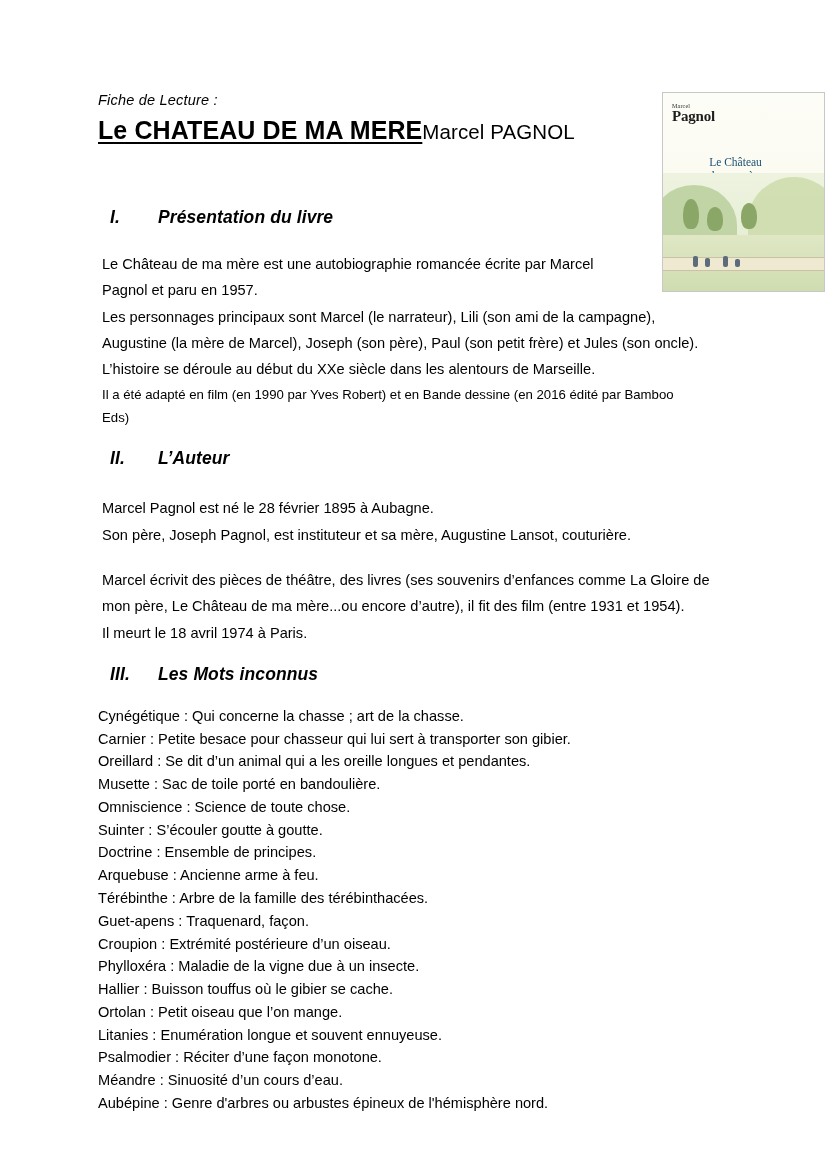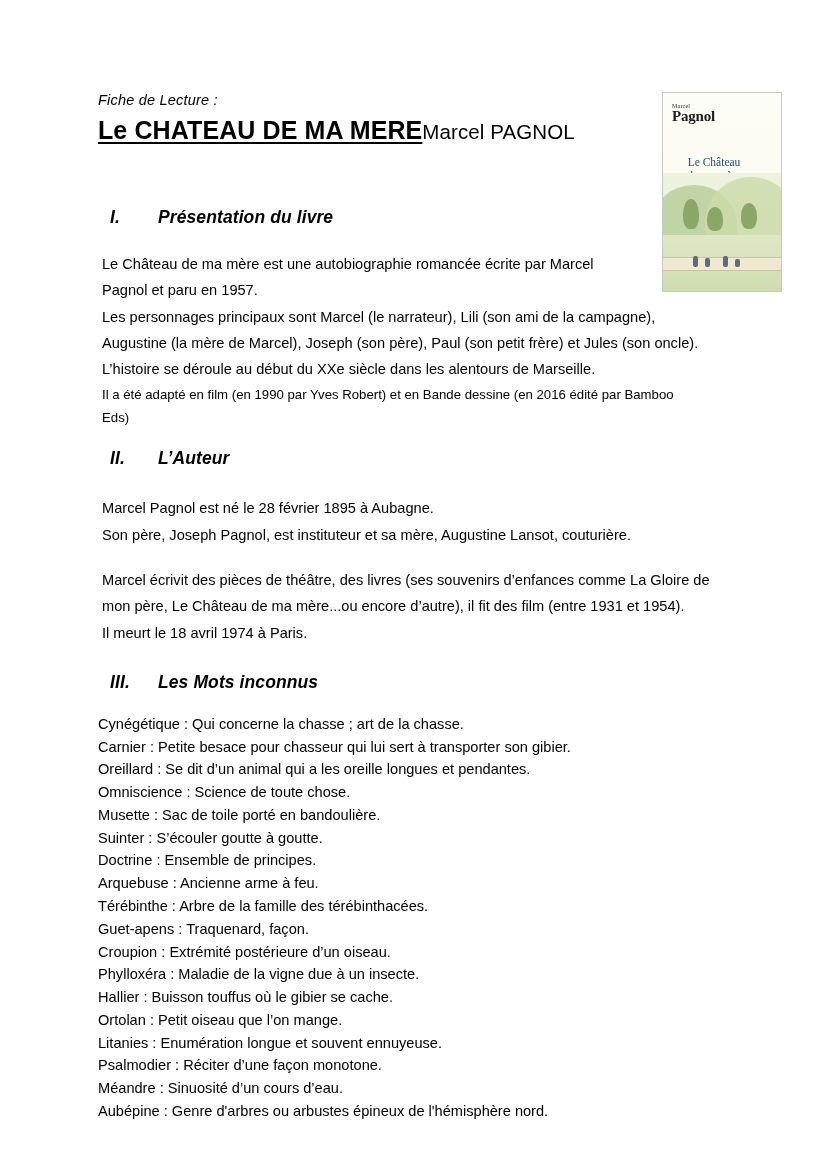--- a/index.html
+++ b/index.html
@@ -60,20 +60,21 @@
   
   .cover {
     position: absolute;
     left: 662px;
     top: 92px;
     width: 118px;
     height: 198px;
     border: 1px solid #c8c8c8;
     background: linear-gradient(#fdfdf7 0%, #fbfaf0 55%, #f6f4e4 100%);
     overflow: hidden;
+    padding-left: 43px;
   }
   .cover-author {
     position: absolute;
     left: 9px;
     top: 10px;
     font-family: "Liberation Serif", serif;
     line-height: 1;
   }
   .cover-author .small {
     display: block;
@@ -257,31 +258,31 @@
       </div>
       <div style="height:24px"></div>
       <p class="para">Marcel Pagnol est né le 28 février 1895 à Aubagne.</p>
       <p class="para">Son père, Joseph Pagnol, est instituteur et sa mère, Augustine Lansot, couturière.</p>
       <div class="gap"></div>
       <p class="para">Marcel écrivit des pièces de théâtre, des livres (ses souvenirs d’enfances comme La Gloire de</p>
       <p class="para">mon père, Le Château de ma mère...ou encore d’autre), il fit des film (entre 1931 et 1954).</p>
       <p class="para">Il meurt le 18 avril 1974 à Paris.</p>
     </div>
 
-    <div class="section" style="margin-top:28px;">
+    <div class="section" style="margin-top:20px;">
       <div class="sec-head">
         <span class="sec-num">III.</span>
         <span class="sec-title">Les Mots inconnus</span>
       </div>
       <div class="wordlist">
         <div class="word-row">Cynégétique : Qui concerne la chasse ; art de la chasse.</div>
         <div class="word-row">Carnier : Petite besace pour chasseur qui lui sert à transporter son gibier.</div>
         <div class="word-row">Oreillard : Se dit d’un animal qui a les oreille longues et pendantes.</div>
+        <div class="word-row">Musette : Sac de toile porté en bandoulière.</div>
         <div class="word-row">Omniscience : Science de toute chose.</div>
-        <div class="word-row">Musette : Sac de toile porté en bandoulière.</div>
         <div class="word-row">Suinter : S’écouler goutte à goutte.</div>
         <div class="word-row">Doctrine : Ensemble de principes.</div>
         <div class="word-row">Arquebuse : Ancienne arme à feu.</div>
         <div class="word-row">Térébinthe : Arbre de la famille des térébinthacées.</div>
         <div class="word-row">Guet-apens : Traquenard, façon.</div>
         <div class="word-row">Croupion : Extrémité postérieure d’un oiseau.</div>
         <div class="word-row">Phylloxéra : Maladie de la vigne due à un insecte.</div>
         <div class="word-row">Hallier : Buisson touffus où le gibier se cache.</div>
         <div class="word-row">Ortolan : Petit oiseau que l’on mange.</div>
         <div class="word-row">Litanies : Enumération longue et souvent ennuyeuse.</div>

